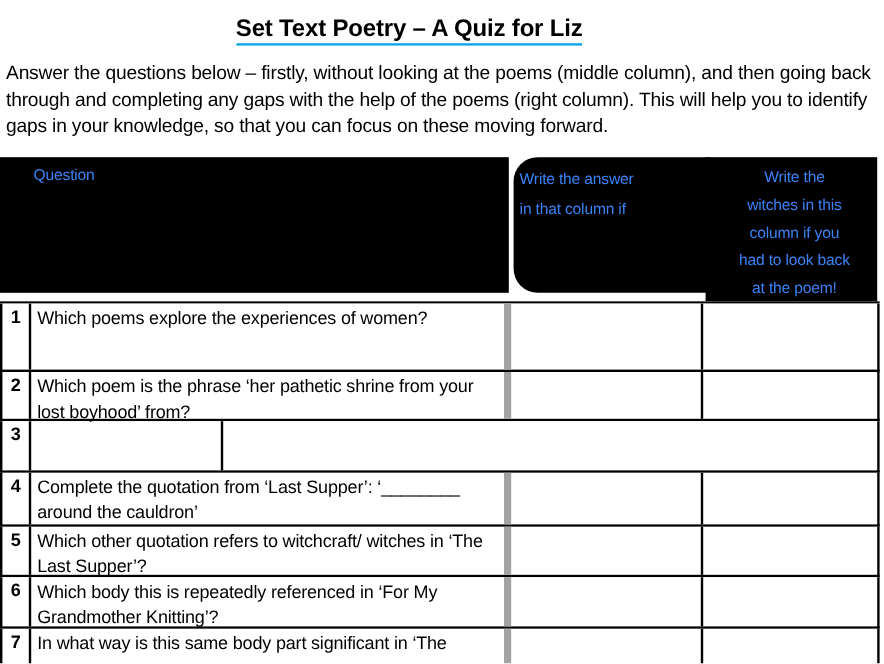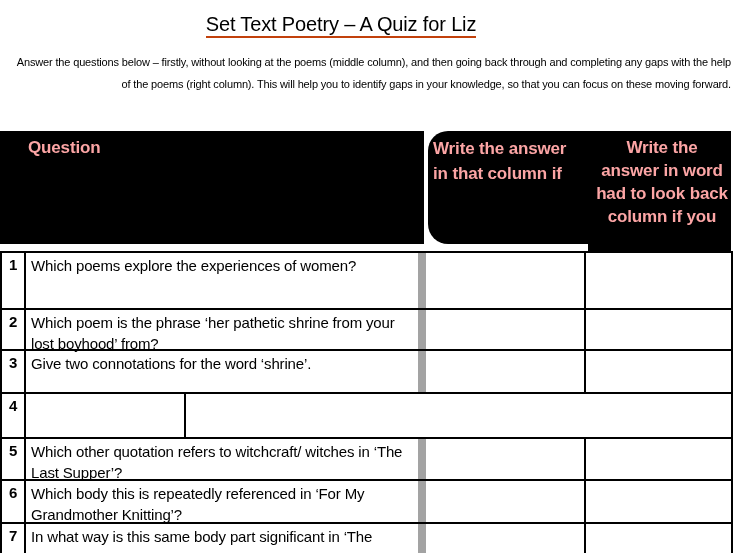--- a/index.html
+++ b/index.html
@@ -13,49 +13,48 @@
     color:#000000;
     letter-spacing:-0.15px;
   }
   .title-wrap {
     padding-top:13px;
     padding-right:55px;
     text-align:center;
   }
   .title-text {
     font-size:20px;
-    font-weight:normal;
-    border-bottom:2px solid #c2410c;
+    font-weight:bold;
+    border-bottom:2px solid #0ea5e9;
     padding-bottom:1px;
     white-space:nowrap;
   }
   .intro {
     margin-top:15px;
     padding:0 6px 0 5px;
-    font-size:11px;
+    font-size:16px;
     line-height:22px;
-    text-align:right;
   }
   .quiz-table {
     position:absolute;
     left:0; top:131px;
     width:733px;
   }
   .thead {
     position:relative;
     height:120px;
     background:#ffffff;
   }
   .hblock {
     position:absolute;
     top:0;
     background:#000000;
-    color:#fca5a5;
-    font-weight:bold;
-    font-size:17px;
+    color:#3b82f6;
+    font-weight:normal;
+    font-size:13px;
     overflow:hidden;
   }
   .hb1 { left:0;     width:424px; height:113px; padding:7px 0 0 28px; }
   .hb2 { left:428px; width:181px; height:113px; padding:5px 0 0 5px;border-radius:20px; }
   .hb3 { left:588px; width:143px; height:120px; padding:5px 0 0 5px; }
   .hb2 .hline { line-height:25px; white-space:nowrap; }
   .hb3 .hline { line-height:23px; white-space:nowrap;text-align:center; }
   .tbody {
     width:733px;
     border-top:2px solid #000000;
@@ -72,21 +71,21 @@
   .r7 { height:40px; border-bottom:none; }
   .cell-num {
     flex:0 0 24px;
     border-right:2px solid #000000;
     font-weight:bold;
     font-size:15px;
     padding:3px 0 0 7px;
   }
   .cell-q {
     flex:0 0 400px;
-    border-right:8px solid #a3a3a3;
+    border-right:6px solid #a3a3a3;
     font-size:15px;
     line-height:21px;
     padding:2px 4px 0 5px;
   }
   .cell-a1 {
     flex:0 0 160px;
     border-right:2px solid #000000;
   }
   .cell-a2 { flex:1 1 auto; }
 </style>
@@ -106,23 +105,24 @@
     <div class="thead">
       <div class="hblock hb1">
         <div class="hline">Question</div>
       </div>
       <div class="hblock hb2">
         <div class="hline">Write the answer</div>
         <div class="hline">in that column if</div>
       </div>
       <div class="hblock hb3">
         <div class="hline">Write the</div>
-        <div class="hline">answer in word</div>
+        <div class="hline">witches in this</div>
+        <div class="hline">column if you</div>
         <div class="hline">had to look back</div>
-        <div class="hline">column if you</div>
+        <div class="hline">at the poem!</div>
       </div>
     </div>
 
     <div class="tbody">
 
       <div class="trow r1">
         <div class="cell-num">1</div>
         <div class="cell-q">Which poems explore the experiences of women?</div>
         <div class="cell-a1"></div>
         <div class="cell-a2"></div>
@@ -130,27 +130,27 @@
 
       <div class="trow r2">
         <div class="cell-num">2</div>
         <div class="cell-q">Which poem is the phrase ‘her pathetic shrine from your lost boyhood’ from?</div>
         <div class="cell-a1"></div>
         <div class="cell-a2"></div>
       </div>
 
       <div class="trow r3">
         <div class="cell-num">3</div>
-        <div class="cell-q">Give two connotations for the word ‘shrine’.</div>
         <div class="cell-a1"></div>
         <div class="cell-a2"></div>
       </div>
 
       <div class="trow r4">
         <div class="cell-num">4</div>
+        <div class="cell-q">Complete the quotation from ‘Last Supper’: ‘________ around the cauldron’</div>
         <div class="cell-a1"></div>
         <div class="cell-a2"></div>
       </div>
 
       <div class="trow r5">
         <div class="cell-num">5</div>
         <div class="cell-q">Which other quotation refers to witchcraft/ witches in ‘The Last Supper’?</div>
         <div class="cell-a1"></div>
         <div class="cell-a2"></div>
       </div>

